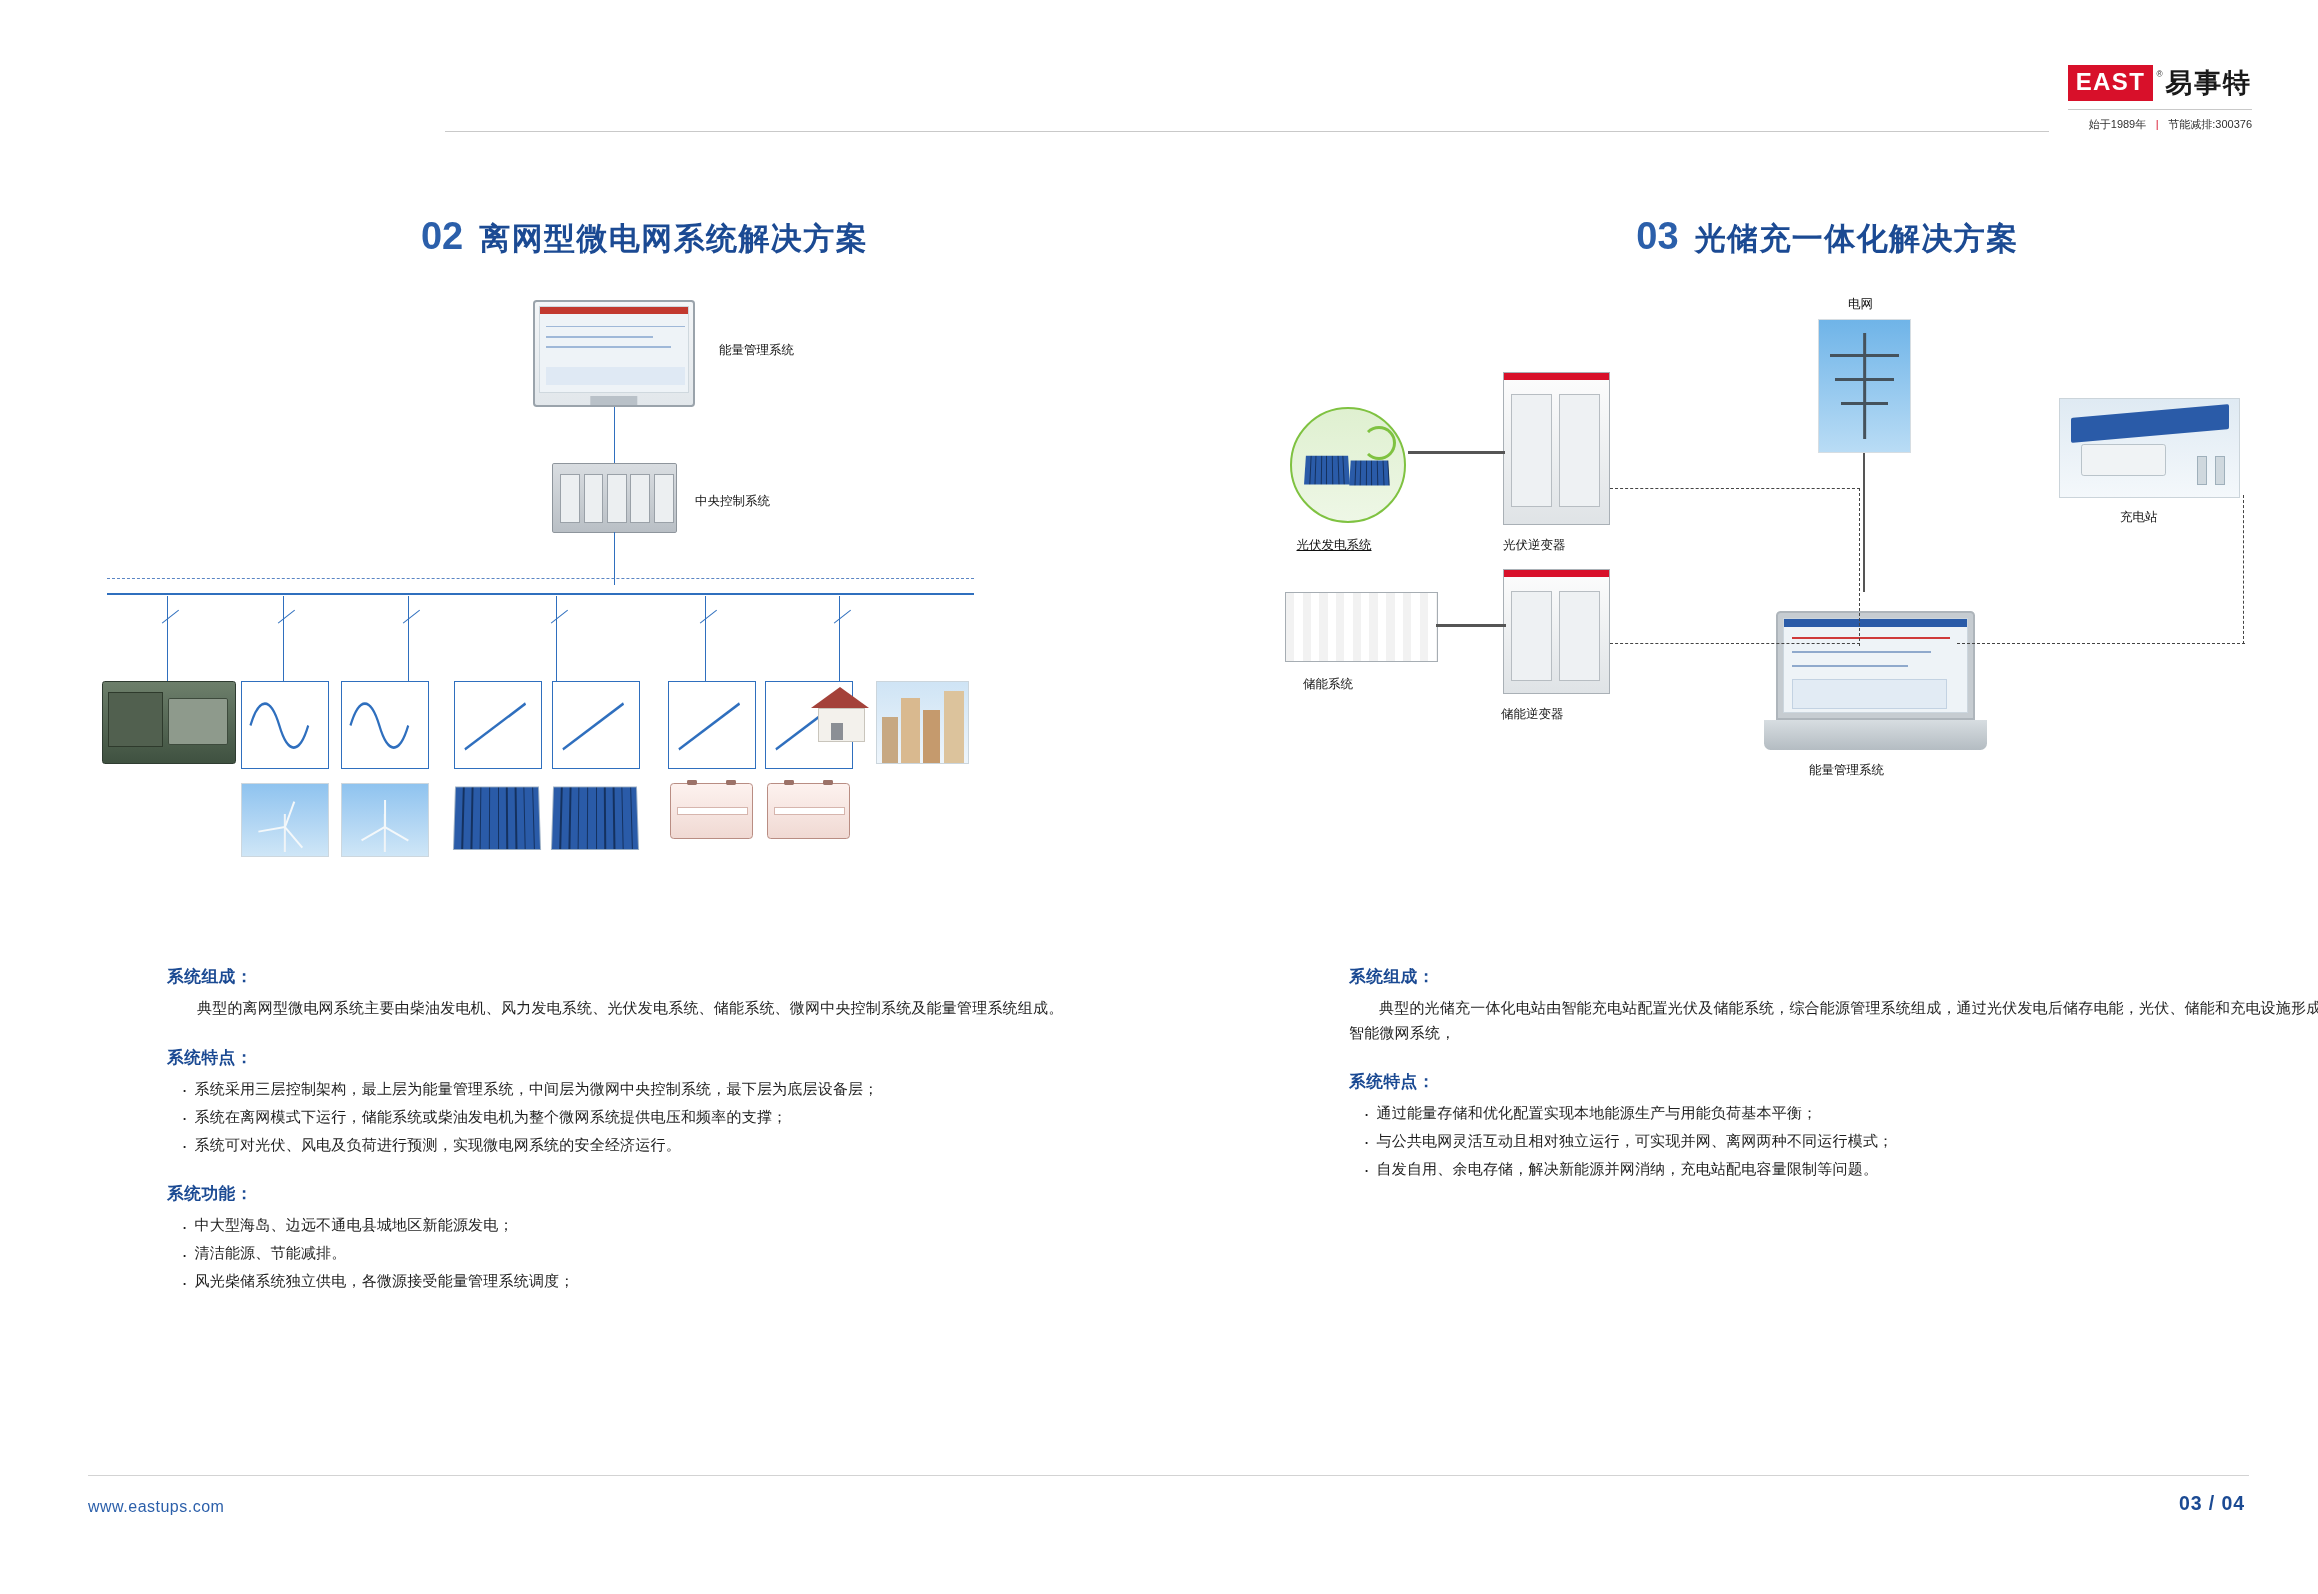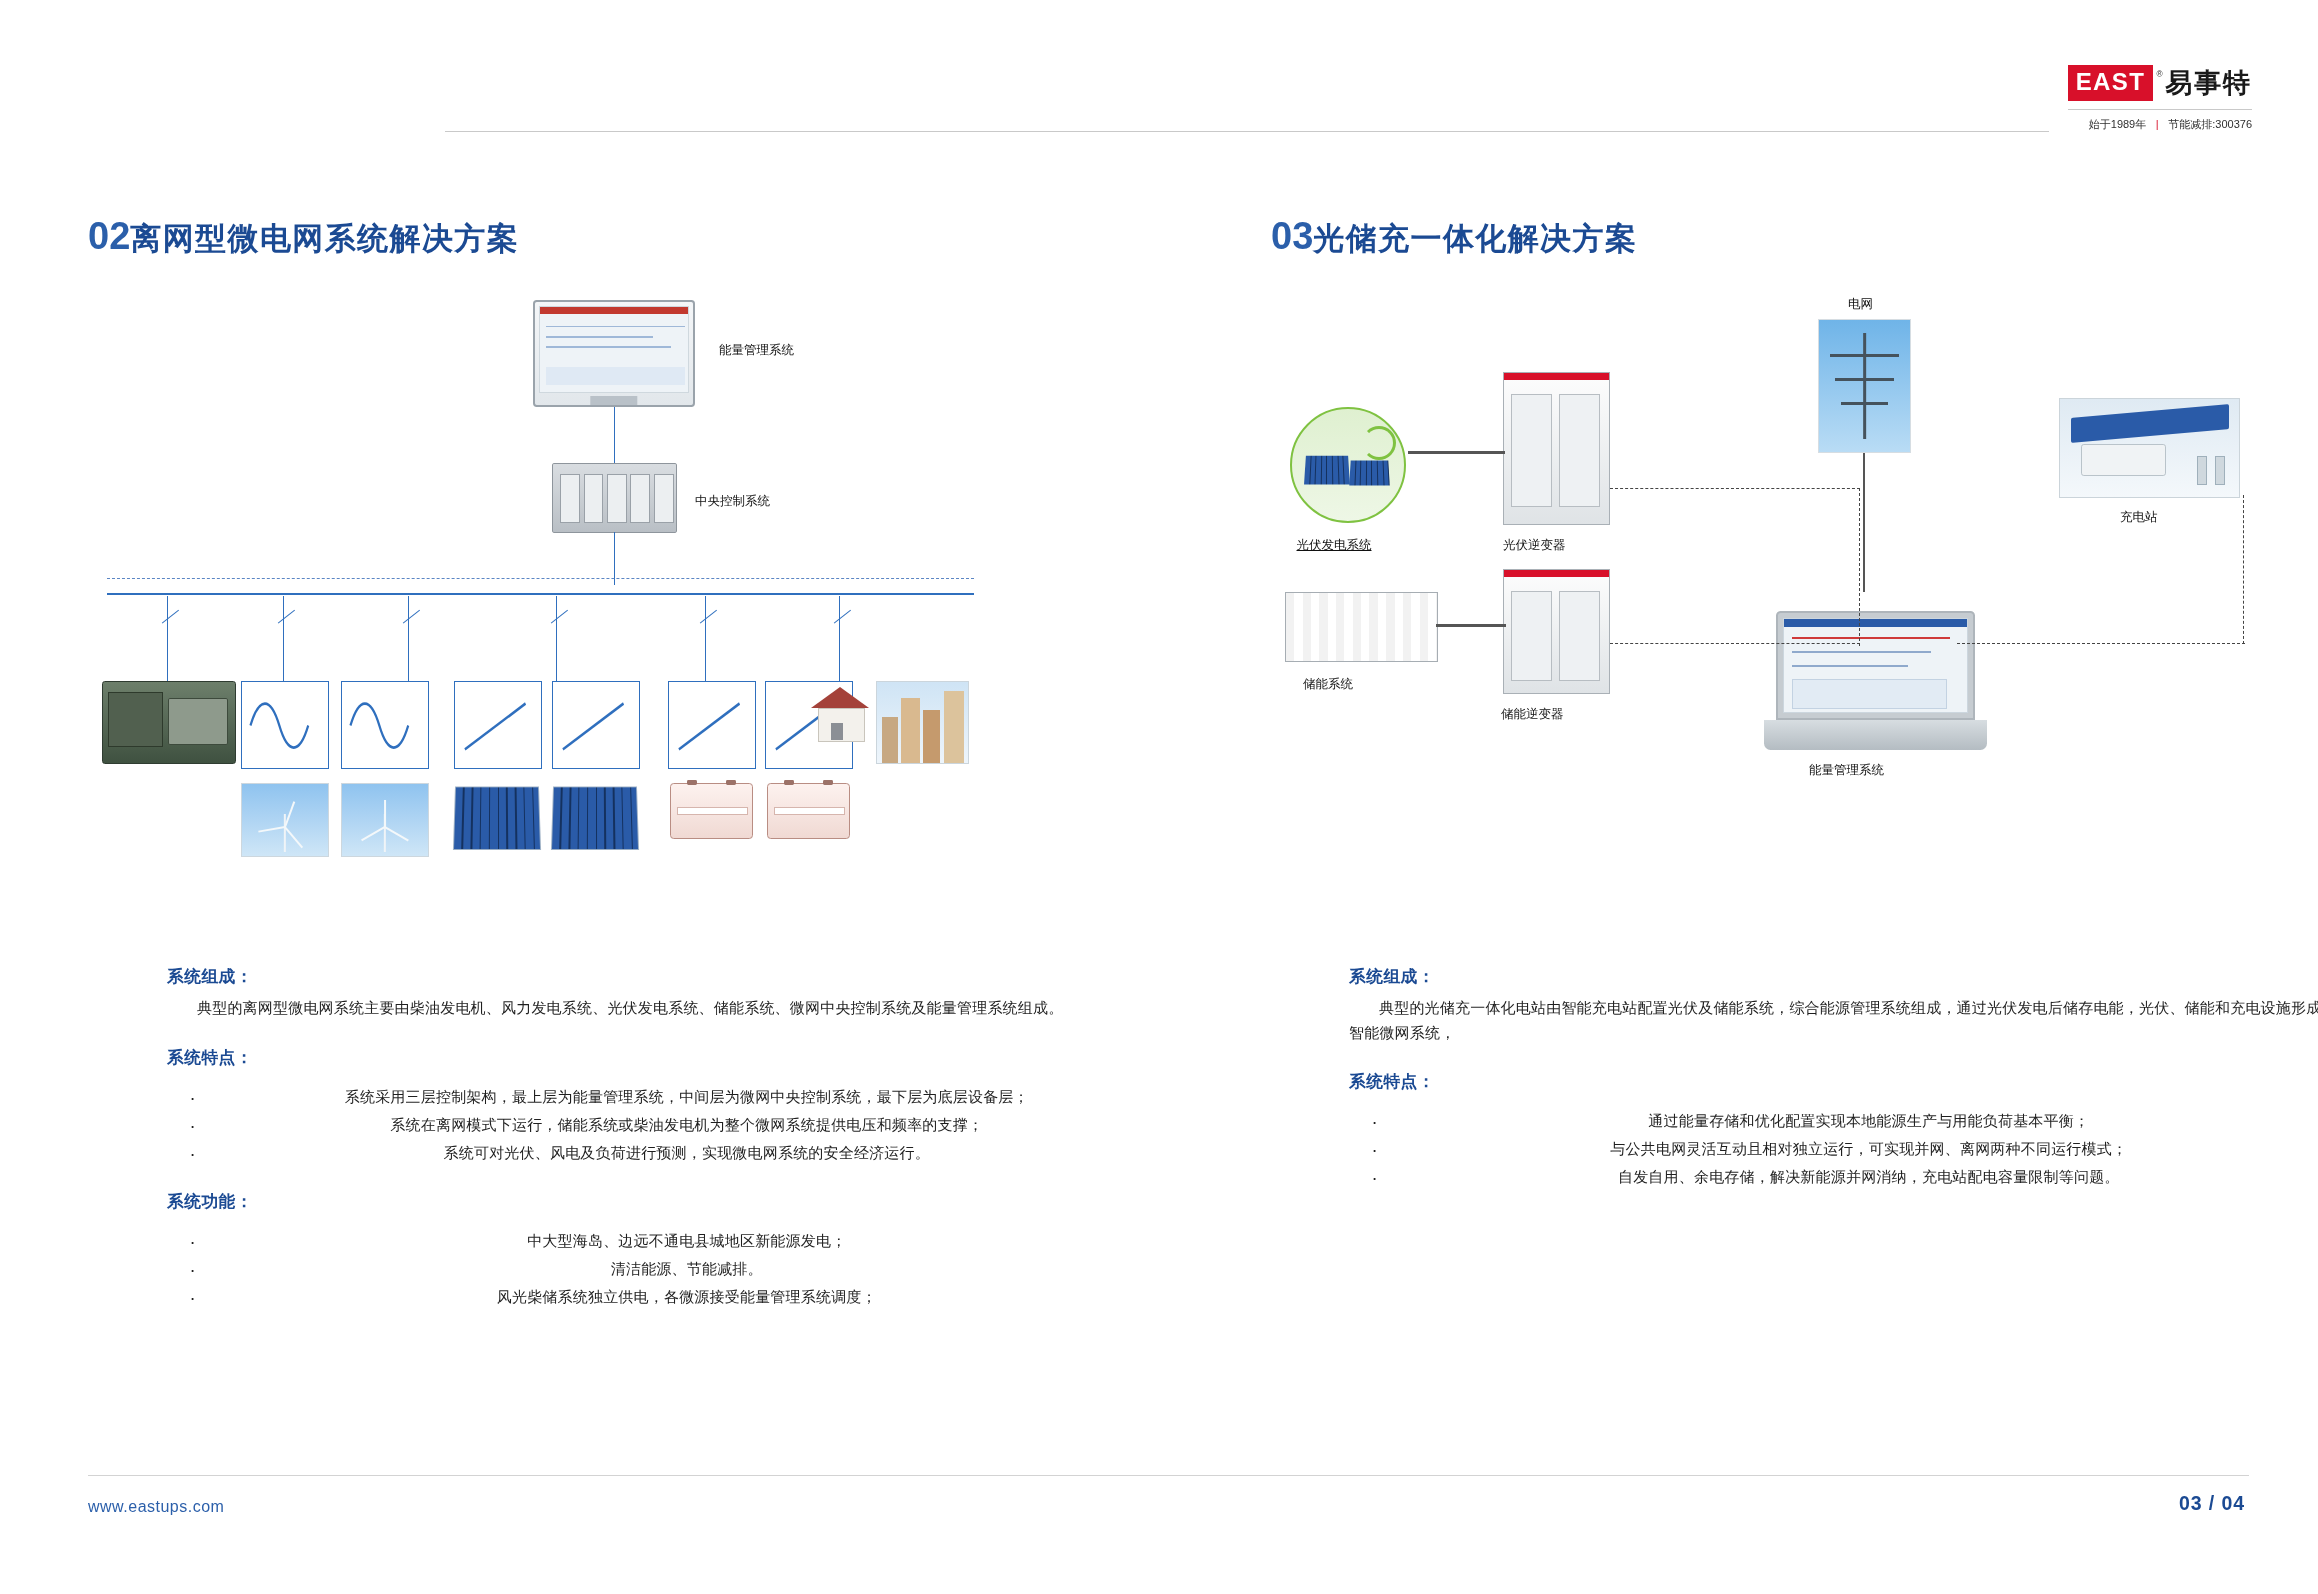--- a/index.html
+++ b/index.html
@@ -105,21 +105,23 @@
     position: absolute;
     top: 218px;
     width: 1113px;
   }
   .col-left { left: 88px; }
   .col-right { left: 1271px; }
 
   .sec-head {
     display: flex;
     align-items: flex-end;
+    gap: 16px;
     margin-bottom: 4.6px;
+    justify-content: center;
   }
   .sec-num {
     font-size: 38px;
     font-weight: bold;
     color: #2b5faa;
     line-height: 0.95;
     font-family: "Liberation Sans", sans-serif;
   }
   .sec-title {
     font-size: 31px;
@@ -496,24 +498,23 @@
   }
   .blk-title:first-child { margin-top: 0; }
   .para {
     font-size: 15px;
     line-height: 1.62;
     color: #1f1f1f;
     text-indent: 30px;
     letter-spacing: 0.2px;
   }
   ul.bullets {
-    margin: 16px;
+    margin: 8px;
     padding: 0;
     list-style: none;
-    text-align: center;
   }
   ul.bullets li {
     position: relative;
     font-size: 15px;
     line-height: 1.62;
     color: #1f1f1f;
     padding-left: 19.5px;
     margin-bottom: 3.7px;
     letter-spacing: 0.2px;
   }

